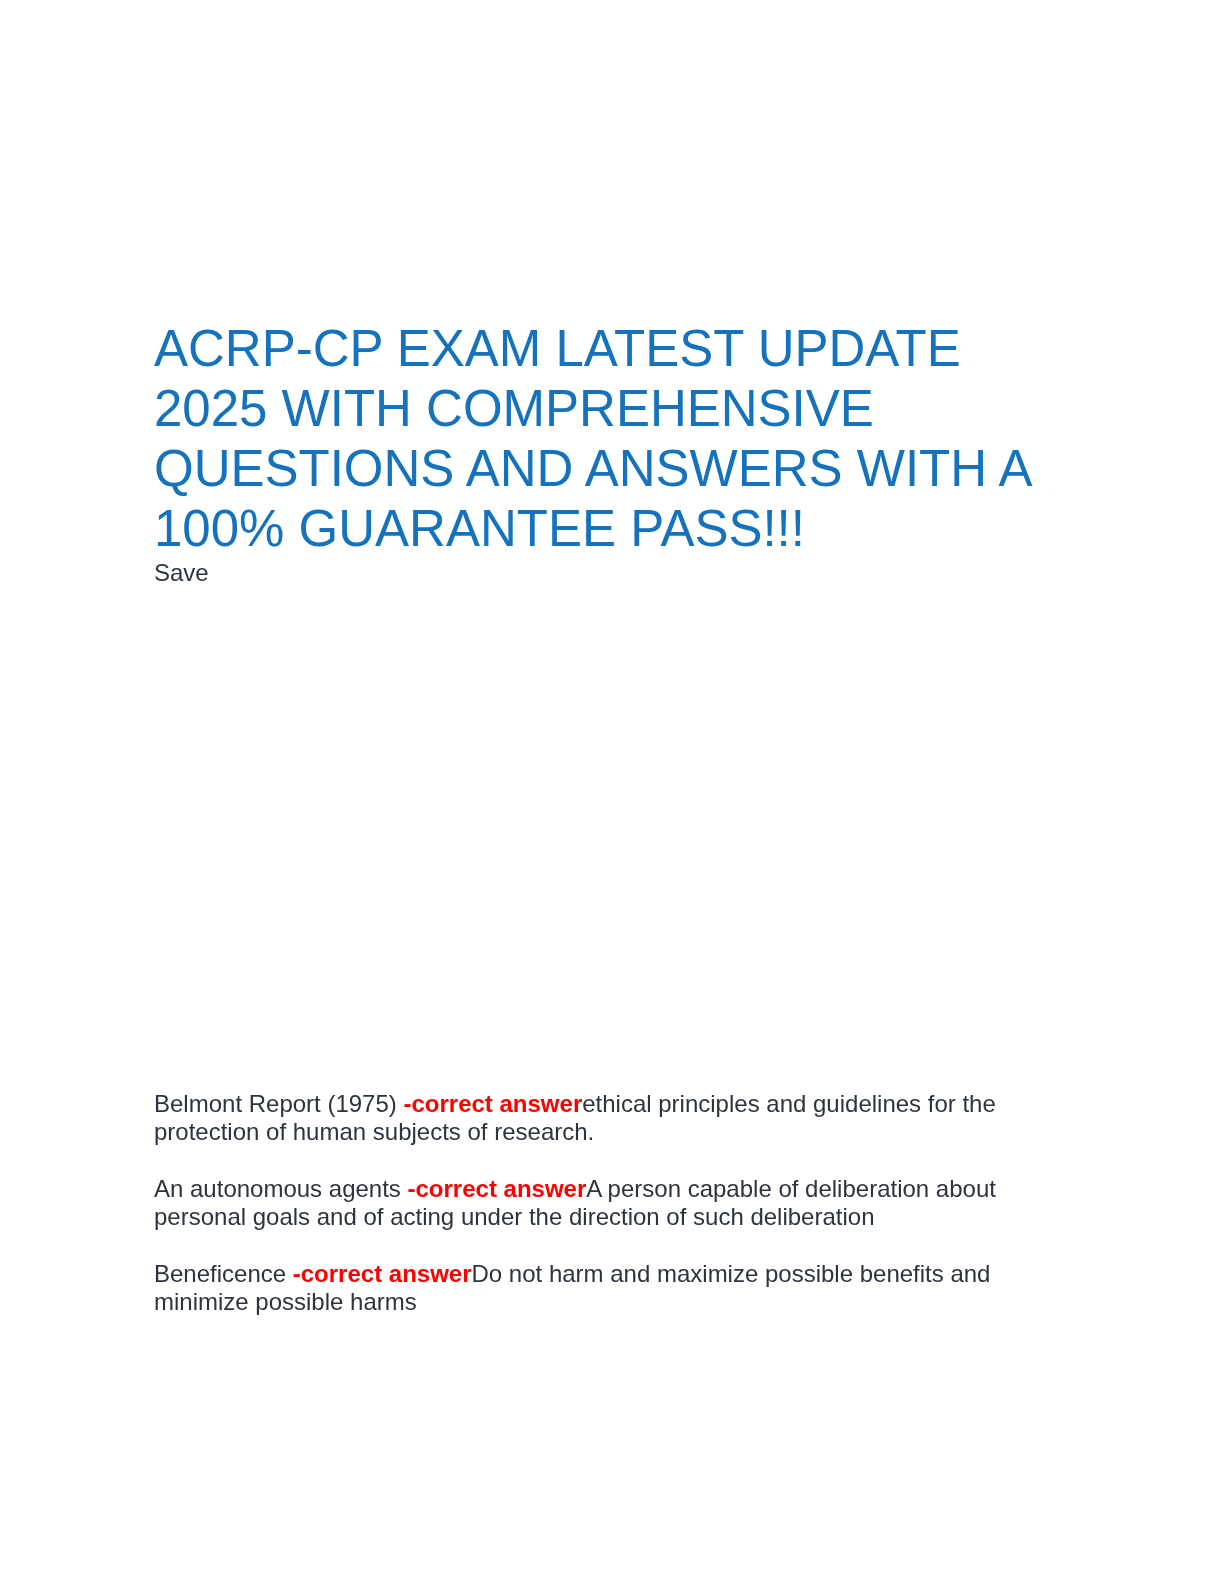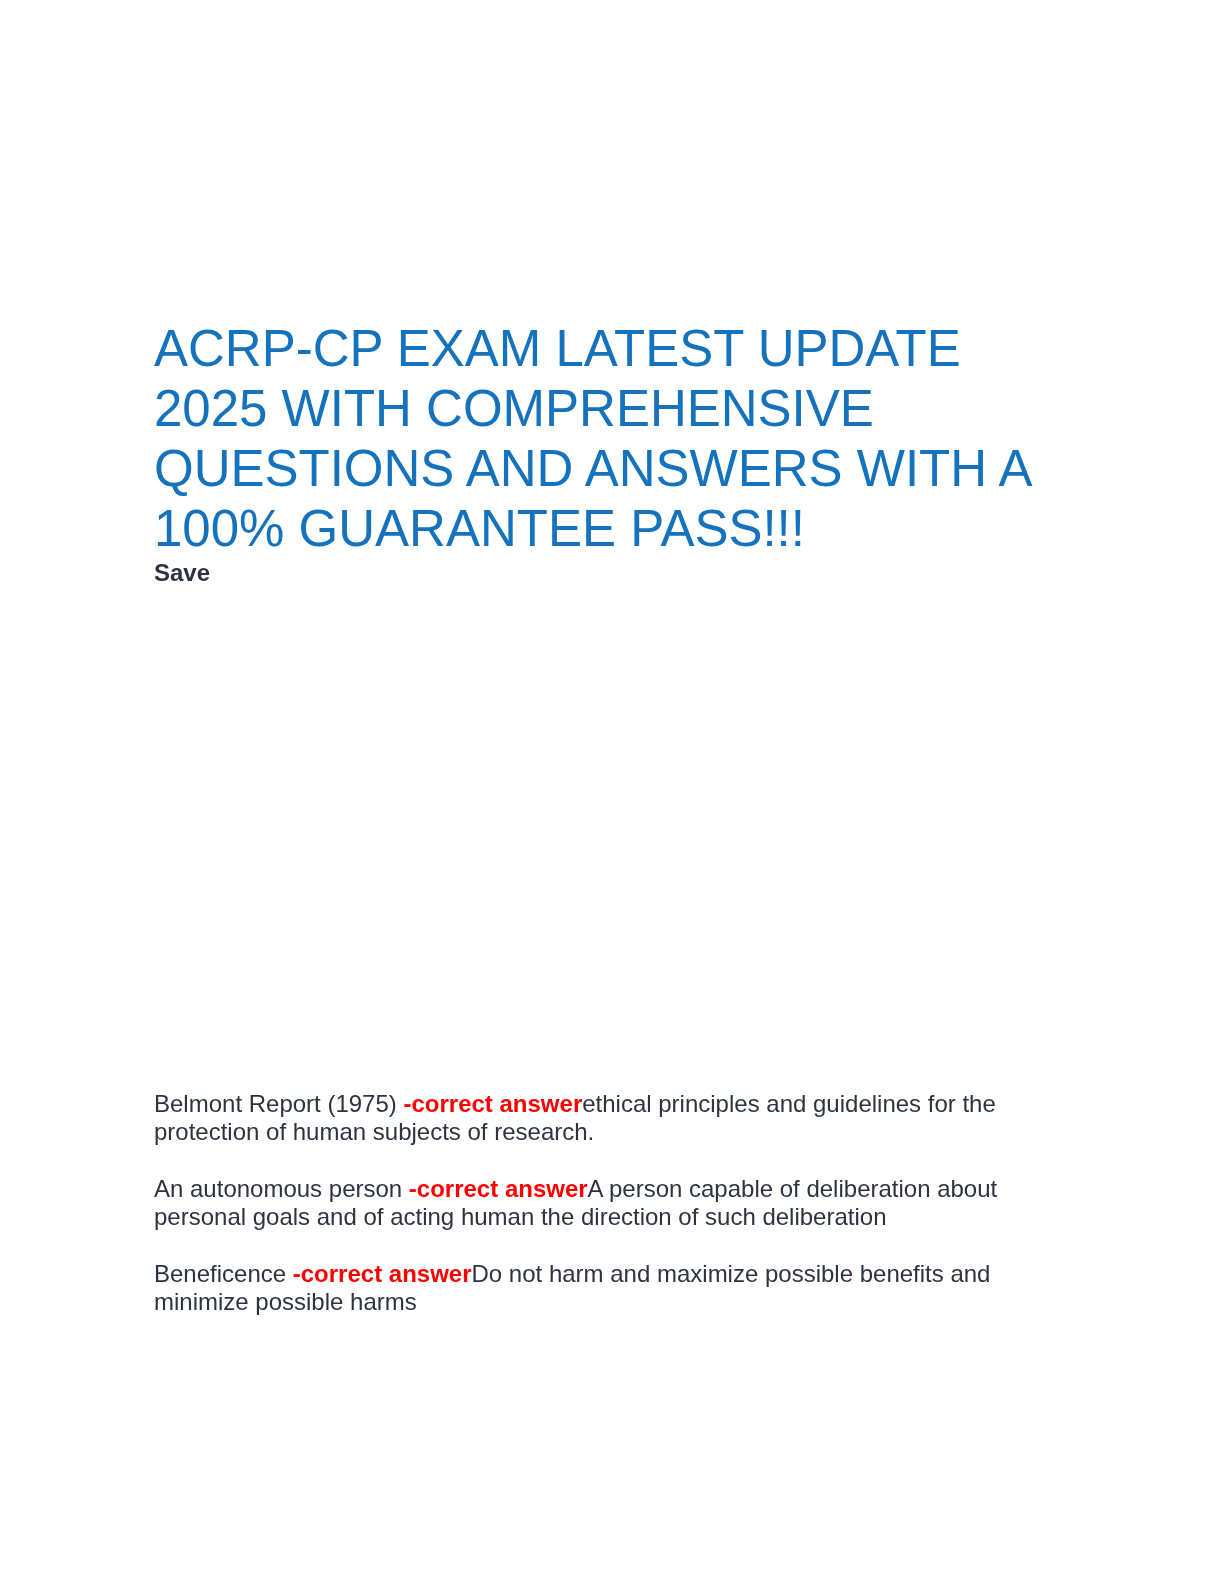--- a/index.html
+++ b/index.html
@@ -27,21 +27,20 @@
     font-weight: 400;
     letter-spacing: 0;
     color: var(--title-blue, #1572bc);
   }
   .save {
     display: inline-block;
     font-size: 24px;
     line-height: 28px;
     color: var(--body-text, #2d3440);
     cursor: pointer;
-    font-weight: bold;
   }
   .qa-list { margin-top: 503px; }
   .qa-item {
     font-size: 24px;
     line-height: 28px;
     margin-bottom: 29px;
     color: var(--body-text, #2d3440);
   }
   .answer-marker {
     font-weight: 700;
@@ -57,19 +56,19 @@
 
     <h1 class="doc-title">ACRP-CP EXAM LATEST UPDATE 2025 WITH COMPREHENSIVE QUESTIONS AND ANSWERS WITH A 100% GUARANTEE PASS!!!</h1>
 
     <span class="save">Save</span>
 
     <div class="qa-list">
 
       <p class="qa-item"><span>Belmont Report (1975)</span> <span class="answer-marker">-correct answer</span><span>ethical principles and guidelines for the protection of human subjects of research.</span></p>
 
 
-      <p class="qa-item"><span>An autonomous person</span> <span class="answer-marker">-correct answer</span><span>A person capable of deliberation about personal goals and of acting human the direction of such deliberation</span></p>
+      <p class="qa-item"><span>An autonomous agents</span> <span class="answer-marker">-correct answer</span><span>A person capable of deliberation about personal goals and of acting under the direction of such deliberation</span></p>
 
       <p class="qa-item"><span>Beneficence</span> <span class="answer-marker">-correct answer</span><span>Do not harm and maximize possible benefits and minimize possible harms</span></p>
 
     </div>
   </div>
 </div>
 
 </body></html>

